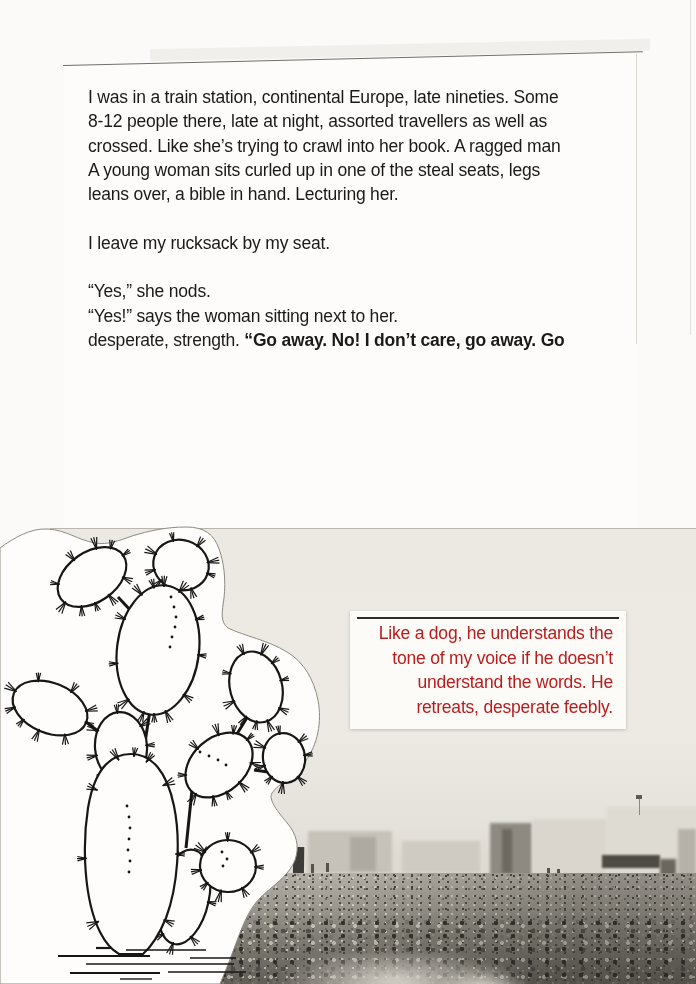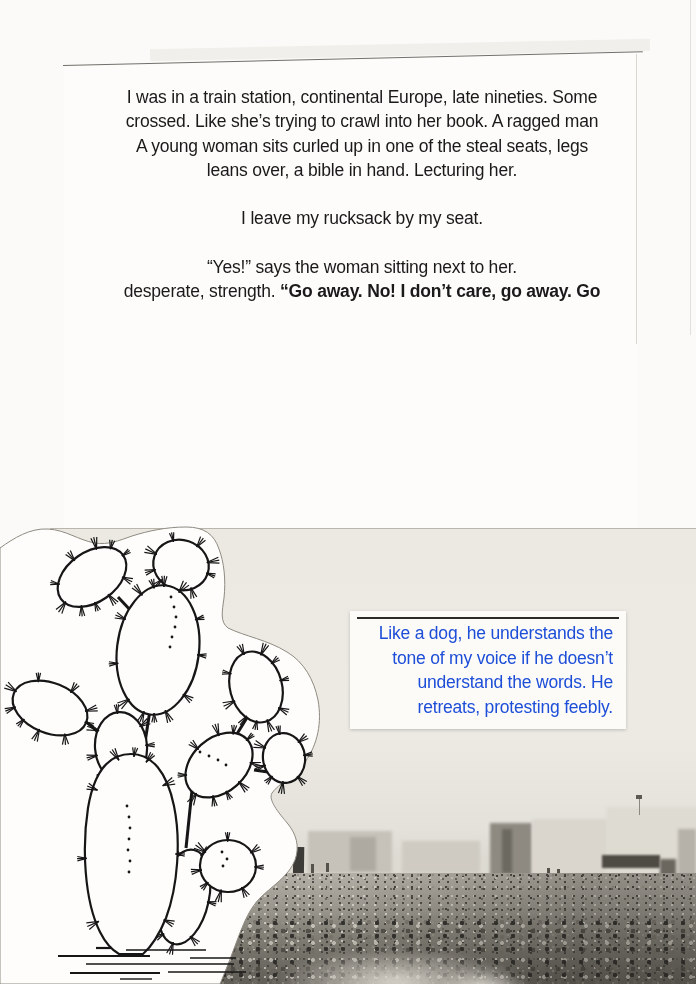--- a/index.html
+++ b/index.html
@@ -15,21 +15,21 @@
   .text-paper{position:absolute; left:64px; top:52px; width:574px; height:480px;
     background:#fdfcfa; z-index:2;
     clip-path:polygon(0 15px,100% 1px,100% 100%,0 100%);}
   .torn-line{position:absolute; left:63px; top:65px; width:580px; height:1px;
     background:#71706c; transform:rotate(-1.35deg); transform-origin:left center; z-index:3;}
   .paper-right-edge{position:absolute; left:636px; top:54px; width:1px; height:290px;
     background:#d9d6d0; z-index:3;}
   .scan-edge-line{position:absolute; left:690px; top:0; width:1px; height:335px;
     background:#e2e0da; z-index:1;}
   .story{position:absolute; left:88px; top:85px; width:548px; z-index:4;
-    font-size:17.5px; line-height:24.3px; letter-spacing:-0.2px;text-align:center;}
+    font-size:17.5px; line-height:24.3px; letter-spacing:-0.2px;}
   .story .line{white-space:nowrap;}
   .story b{font-weight:700;}
   
   .photo{position:absolute; left:50px; top:528px; width:646px; height:456px; z-index:5;
     background:linear-gradient(#ebe9e2 0%, #eceae3 45%, #e3e1da 66%, #ddDAD2 72%);
     border-top:1px solid rgba(120,115,105,.35); overflow:hidden;}
   .photo .bld{position:absolute; filter:blur(1.6px);}
   .post{position:absolute; left:243px; top:318px; width:11px; height:42px;
     background:#3d3b37; filter:blur(.4px); transform:rotate(.8deg);}
   .figure{position:absolute; width:3px; height:9px; background:#55524c; filter:blur(.5px);}
@@ -58,41 +58,43 @@
     background:radial-gradient(closest-side,#dcd8cf, rgba(220,216,207,0)); filter:blur(5px);}
   .fg-blob2{position:absolute; left:385px; top:438px; width:95px; height:48px; border-radius:50%;
     background:radial-gradient(closest-side,#e2dfd6, rgba(226,223,214,0)); filter:blur(4px);}
   
   .cactus-svg{position:absolute; left:0; top:514px; z-index:6;}
   
   .caption-box{position:absolute; left:350px; top:611px; width:276px; z-index:7;
     background:#fcfbf8; box-shadow:0 1px 3px rgba(60,56,48,.25);}
   .caption-rule{height:2px; background:#2c2b28; margin:6px 7px 0 7px;}
   .caption-text{padding:2px 13px 10px 12px; text-align:right;
-    font-size:17.5px; line-height:24.6px; letter-spacing:-0.2px; color:#1d4ed8;}
+    font-size:17.5px; line-height:24.6px; letter-spacing:-0.2px; color:#b91c1c;}
 </style>
 </head>
 <body>
 
 <div class="page">
 
   <div class="scan-top-tint"></div>
   <div class="text-paper"></div>
   <div class="torn-line"></div>
   <div class="paper-right-edge"></div>
   <div class="scan-edge-line"></div>
 
   <div class="story" id="story">
       <div class="line"><span>I was in a train station, continental Europe, late nineties. Some</span></div>
+      <div class="line"><span>8-12 people there, late at night, assorted travellers as well as</span></div>
       <div class="line"><span>crossed. Like she’s trying to crawl into her book. A ragged man</span></div>
       <div class="line"><span>A young woman sits curled up in one of the steal seats, legs</span></div>
       <div class="line"><span>leans over, a bible in hand. Lecturing her.</span></div>
       <div class="line">&nbsp;</div>
       <div class="line"><span>I leave my rucksack by my seat.</span></div>
       <div class="line">&nbsp;</div>
+      <div class="line"><span>“Yes,” she nods.</span></div>
       <div class="line"><span>“Yes!” says the woman sitting next to her.</span></div>
       <div class="line"><span>desperate, strength. </span><b>“Go away. No! I don’t care, go away. Go</b></div>
     </div>
 
   <div class="photo">
     <div class="bld" style="left:258px;top:302px;width:84px;height:42px;background:#c6c2ba;"></div>
     <div class="bld" style="left:300px;top:308px;width:26px;height:34px;background:#aeaaa2;"></div>
     <div class="bld" style="left:352px;top:312px;width:78px;height:32px;background:#cfcbc3;"></div>
     <div class="bld" style="left:440px;top:294px;width:42px;height:56px;background:#8e8a82;"></div>
     <div class="bld" style="left:452px;top:300px;width:10px;height:44px;background:#6c6961;"></div>
@@ -477,17 +479,17 @@
       <line x1="96" y1="948" x2="112" y2="948" stroke="#161616" stroke-width="2.2"></line>
       <line x1="120" y1="979" x2="152" y2="979" stroke="#161616" stroke-width="1.4"></line>
     </svg>
 
   <div class="caption-box">
     <div class="caption-rule"></div>
     <div class="caption-text" id="caption-text">
         <div>Like a dog, he understands the</div>
         <div>tone of my voice if he doesn’t</div>
         <div>understand the words. He</div>
-        <div>retreats, protesting feebly.</div>
+        <div>retreats, desperate feebly.</div>
       </div>
   </div>
 
 </div>
 
 </body></html>

